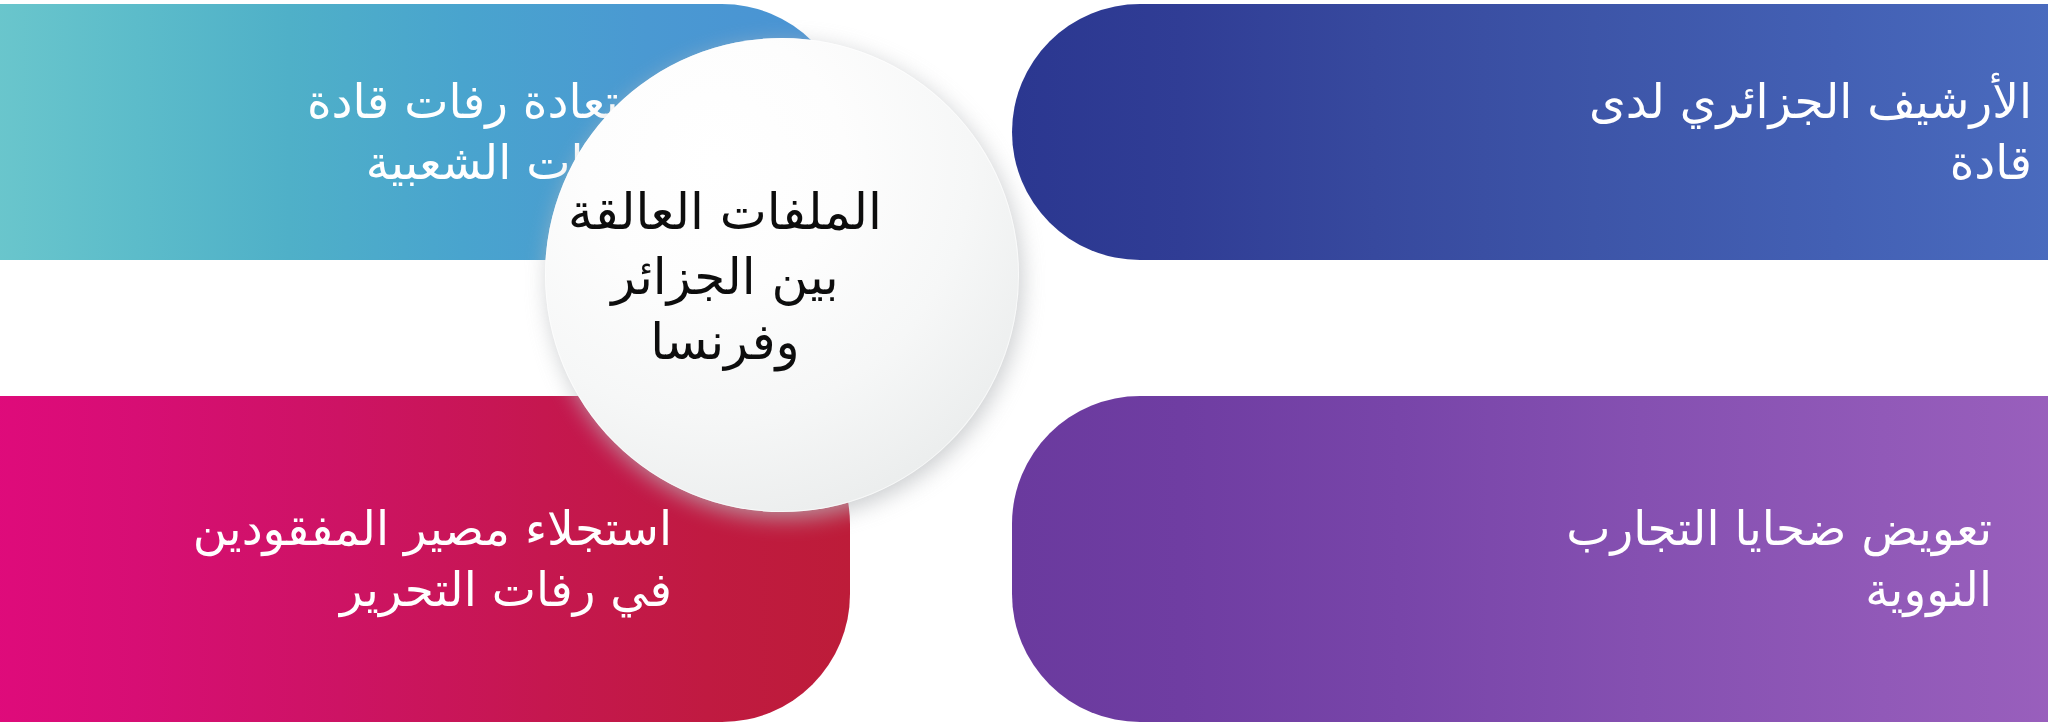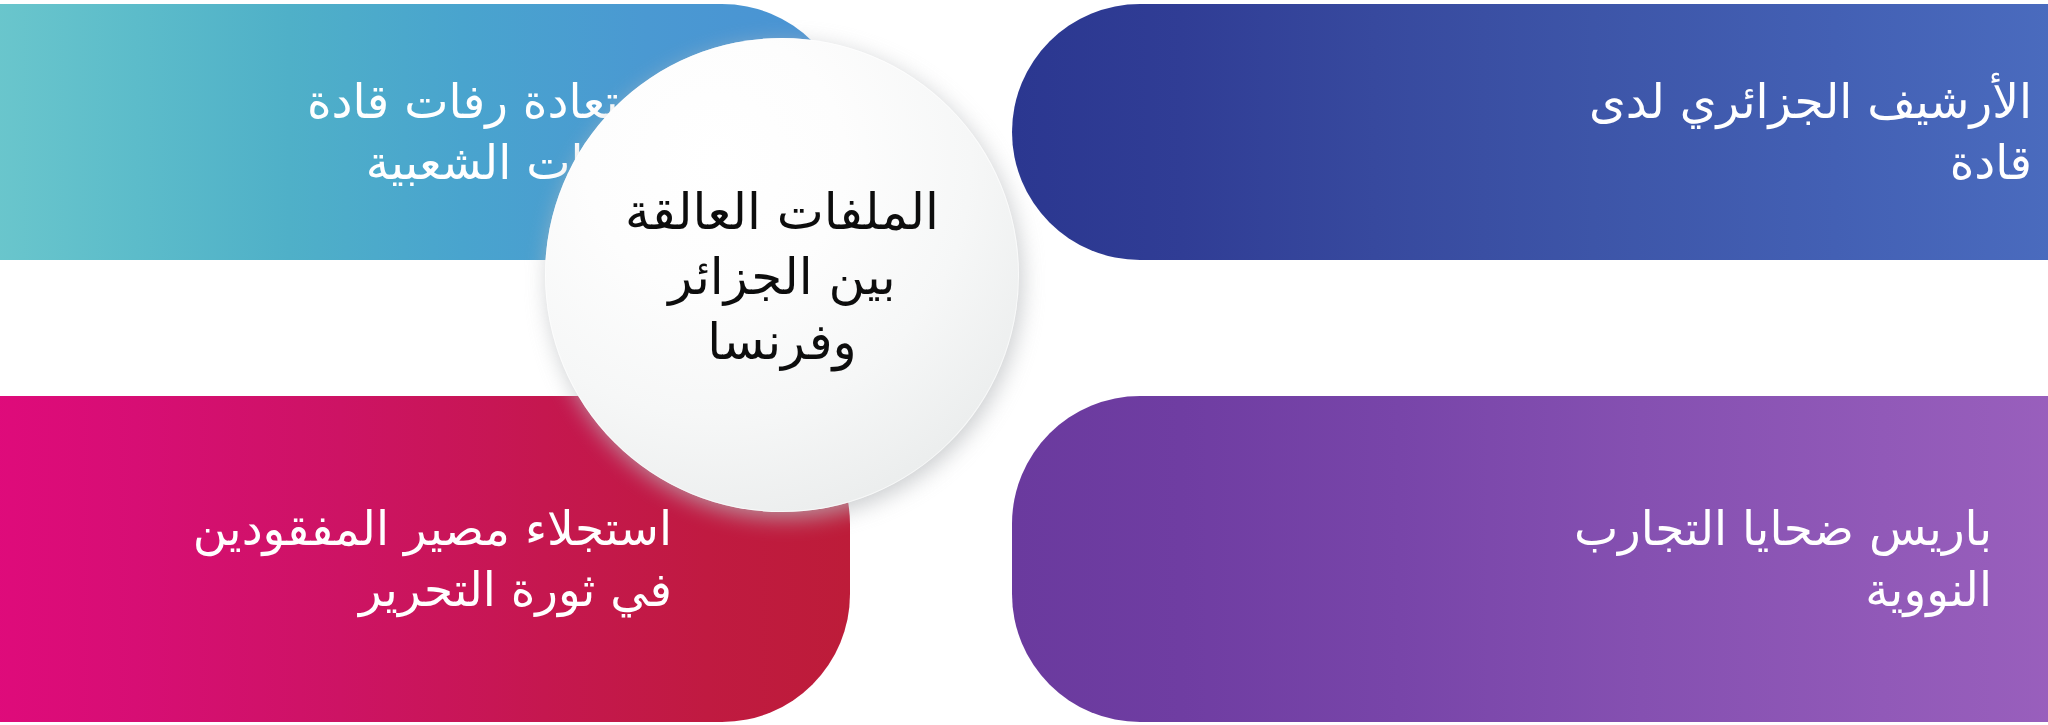--- a/index.html
+++ b/index.html
@@ -124,21 +124,21 @@
   #center-circle {
     position: absolute;
     left: 545px;
     top: 38px;
     width: 474px;
     height: 474px;
     border-radius: 50%;
     background: radial-gradient(circle at 36% 26%, #ffffff 0%, #fdfdfd 28%, #f6f7f7 55%, #eceeee 78%, #e4e7e6 100%);
     display: flex;
     align-items: center;
-    justify-content: center;
+    justify-content: flex-end;
     box-shadow: inset 0 0 0 1px rgba(255,255,255,0.6);
   }
 
   #center-text {
     color: #0d0d0d;
     font-size: 50px;
     line-height: 1.30;
     font-weight: 400;
     text-align: center;
     direction: rtl;
@@ -157,25 +157,25 @@
 الثورات الشعبية</div>
   </div>
 
   <div class="panel" id="panel-top-right">
     <div class="panel-text">الأرشيف الجزائري لدى
 قادة</div>
   </div>
 
   <div class="panel" id="panel-bottom-left">
     <div class="panel-text">استجلاء مصير المفقودين
-في ثورة التحرير</div>
+في رفات التحرير</div>
   </div>
 
   <div class="panel" id="panel-bottom-right">
-    <div class="panel-text">باريس ضحايا التجارب
+    <div class="panel-text">تعويض ضحايا التجارب
 النووية</div>
   </div>
 
   <div id="center-circle-shadow"></div>
 
   <div id="center-circle">
     <div id="center-text">الملفات العالقة
 بين الجزائر
 وفرنسا</div>
   </div>

